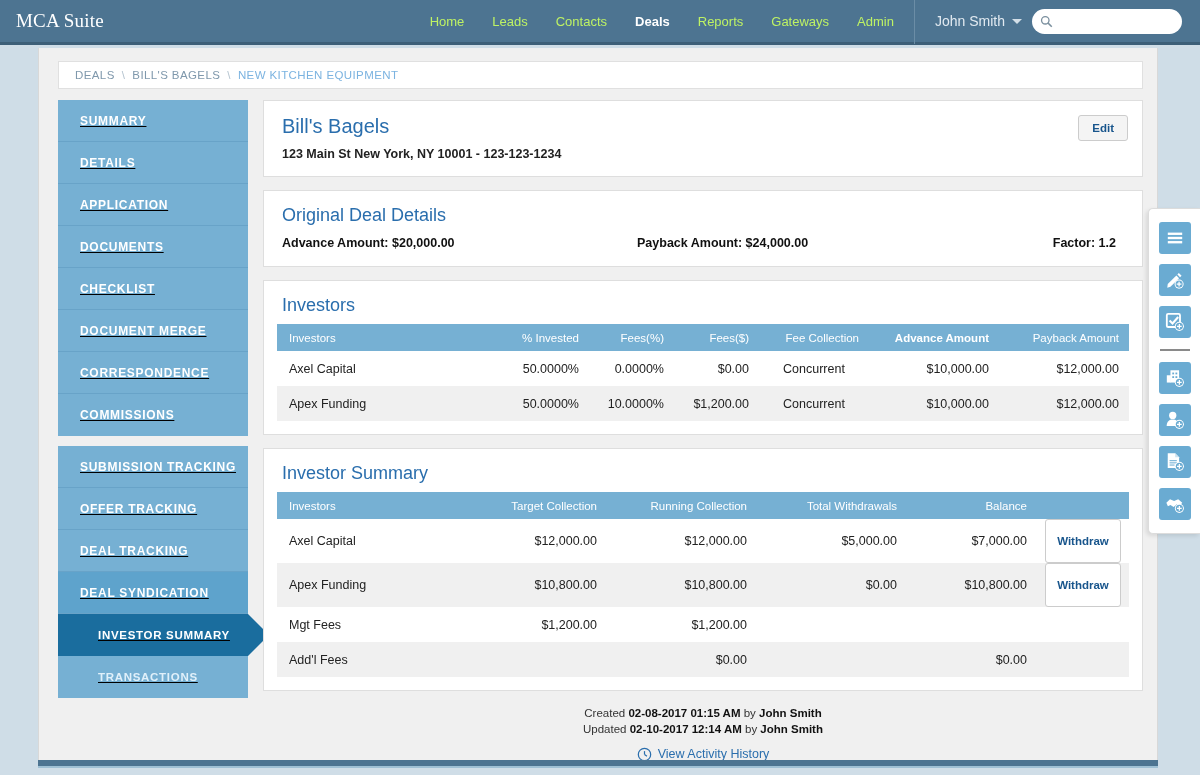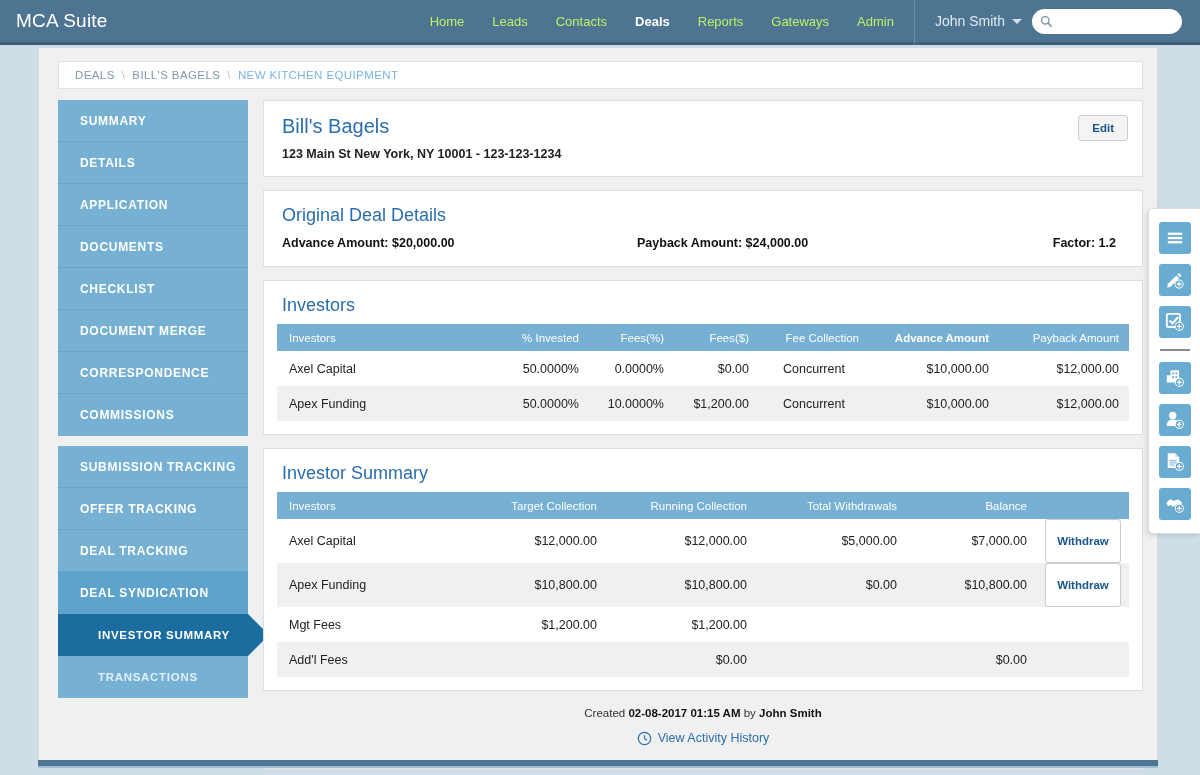--- a/index.html
+++ b/index.html
@@ -13,21 +13,21 @@
 
   
   #topnav {
     position: absolute; top: 0; left: 0; width: 1200px; height: 45px;
     background: #4d7491;
     border-bottom: 3px solid #3d5f78;
     display: flex; align-items: center;
   }
   #brand {
     color: #ffffff; font-size: 19px; margin-left: 16px;
-    letter-spacing: .2px; white-space: nowrap;
+    letter-spacing: .2px; white-space: nowrap; font-family: Liberation Serif, serif;
   }
   #navlinks {
     margin-left: auto; display: flex; align-items: center; height: 45px;
   }
   .navlink {
     color: #bef264; font-size: 13px; padding: 0 14px; line-height: 45px;
     white-space: nowrap; cursor: pointer;
   }
   .navlink.active { color: #ffffff; font-weight: bold; }
   #navdivider {
@@ -76,21 +76,21 @@
     font-size: 11.5px; letter-spacing: .4px;
   }
   .crumb { color: #7f98ac; white-space: nowrap; cursor: pointer; }
   .crumb.current { color: #7bb3e0; cursor: pointer; }
   .crumbsep { color: #b4c3cf; margin: 0 7px; }
 
   
   #sidebar {
     position: absolute; left: 19px; top: 52px; width: 190px;
   }
-  .sb-group { margin-bottom: 10px; }
+  .sb-group { margin-bottom: 10px; text-decoration: underline; }
   .sb-item {
     background: #76b0d3; color: #ffffff;
     font-size: 12px; font-weight: bold; letter-spacing: .7px;
     height: 42px; display: flex; align-items: center;
     padding-left: 22px; cursor: pointer;
     border-bottom: 1px solid #68a3c8;
     position: relative;
   }
   .sb-item:last-child { border-bottom: none; }
   .sb-item.mid { background: #5ea3cc; }
@@ -375,20 +375,26 @@
       </div>
     </div>
 
     <div id="meta">
       <div>
         <span>Created</span>
         <b>02-08-2017 01:15 AM</b>
         <span>by</span>
         <b>John Smith</b>
       </div>
+      <div>
+        <span>Updated</span>
+        <b>02-10-2017 12:14 AM</b>
+        <span>by</span>
+        <b>John Smith</b>
+      </div>
       <div id="activity">
         <svg id="clockicon" width="15" height="15" viewBox="0 0 16 16">
           <circle cx="8" cy="8" r="6.6" fill="none" stroke="#2a6ead" stroke-width="1.3"></circle>
           <line x1="8" y1="4.4" x2="8" y2="8" stroke="#2a6ead" stroke-width="1.3"></line>
           <line x1="8" y1="8" x2="10.6" y2="9.8" stroke="#2a6ead" stroke-width="1.3"></line>
         </svg>
         <span>View Activity History</span>
       </div>
       <div id="metarule"></div>
     </div>

